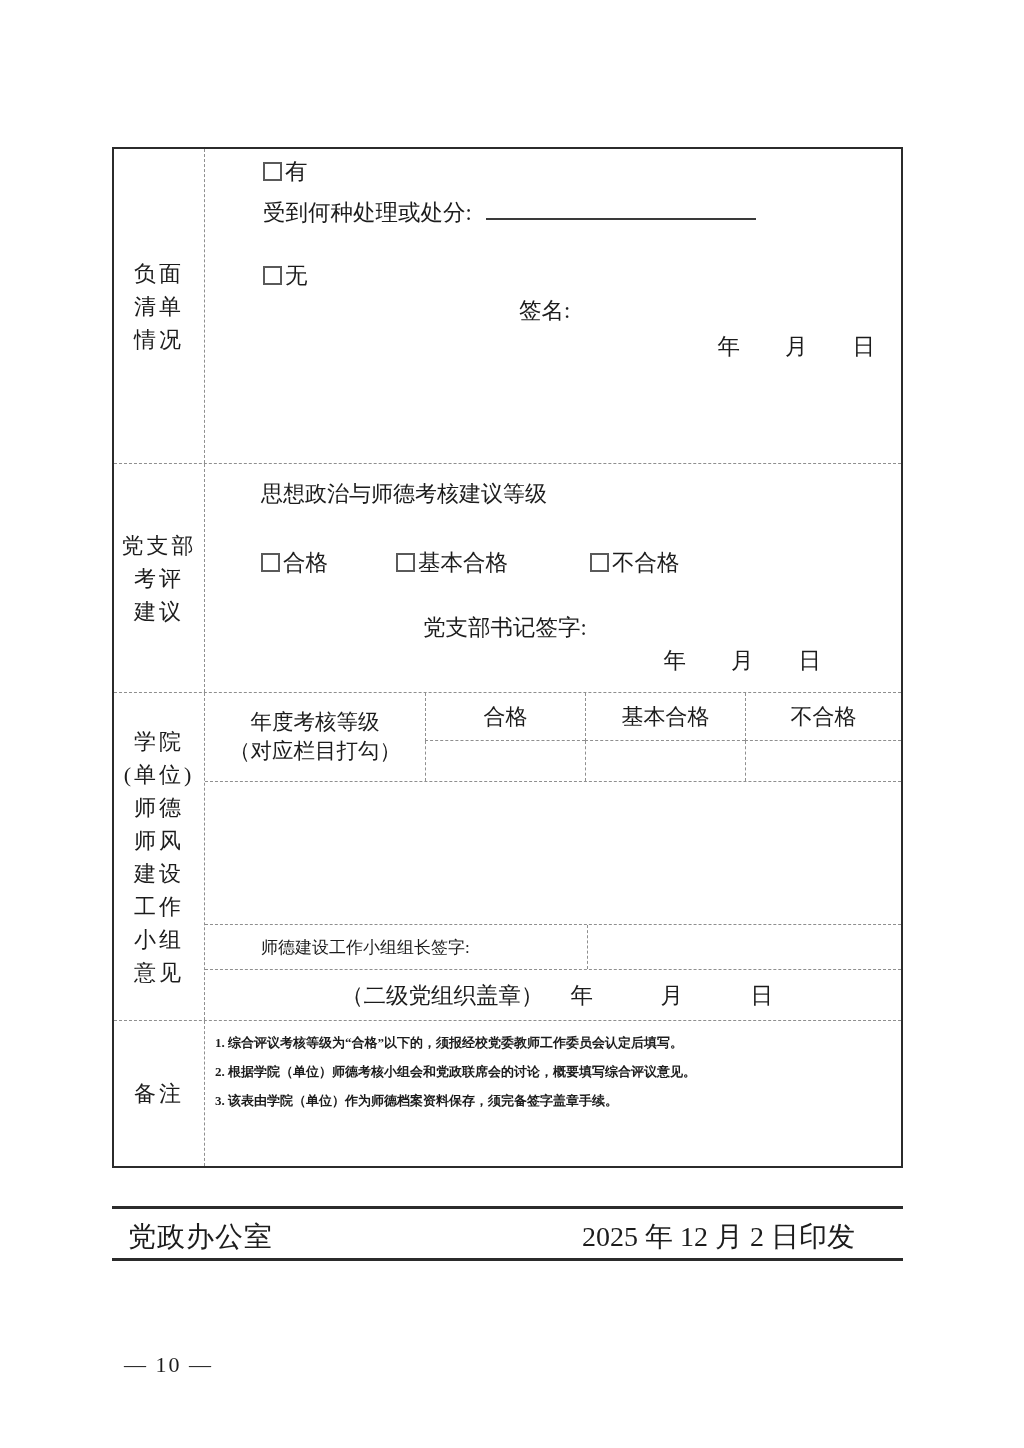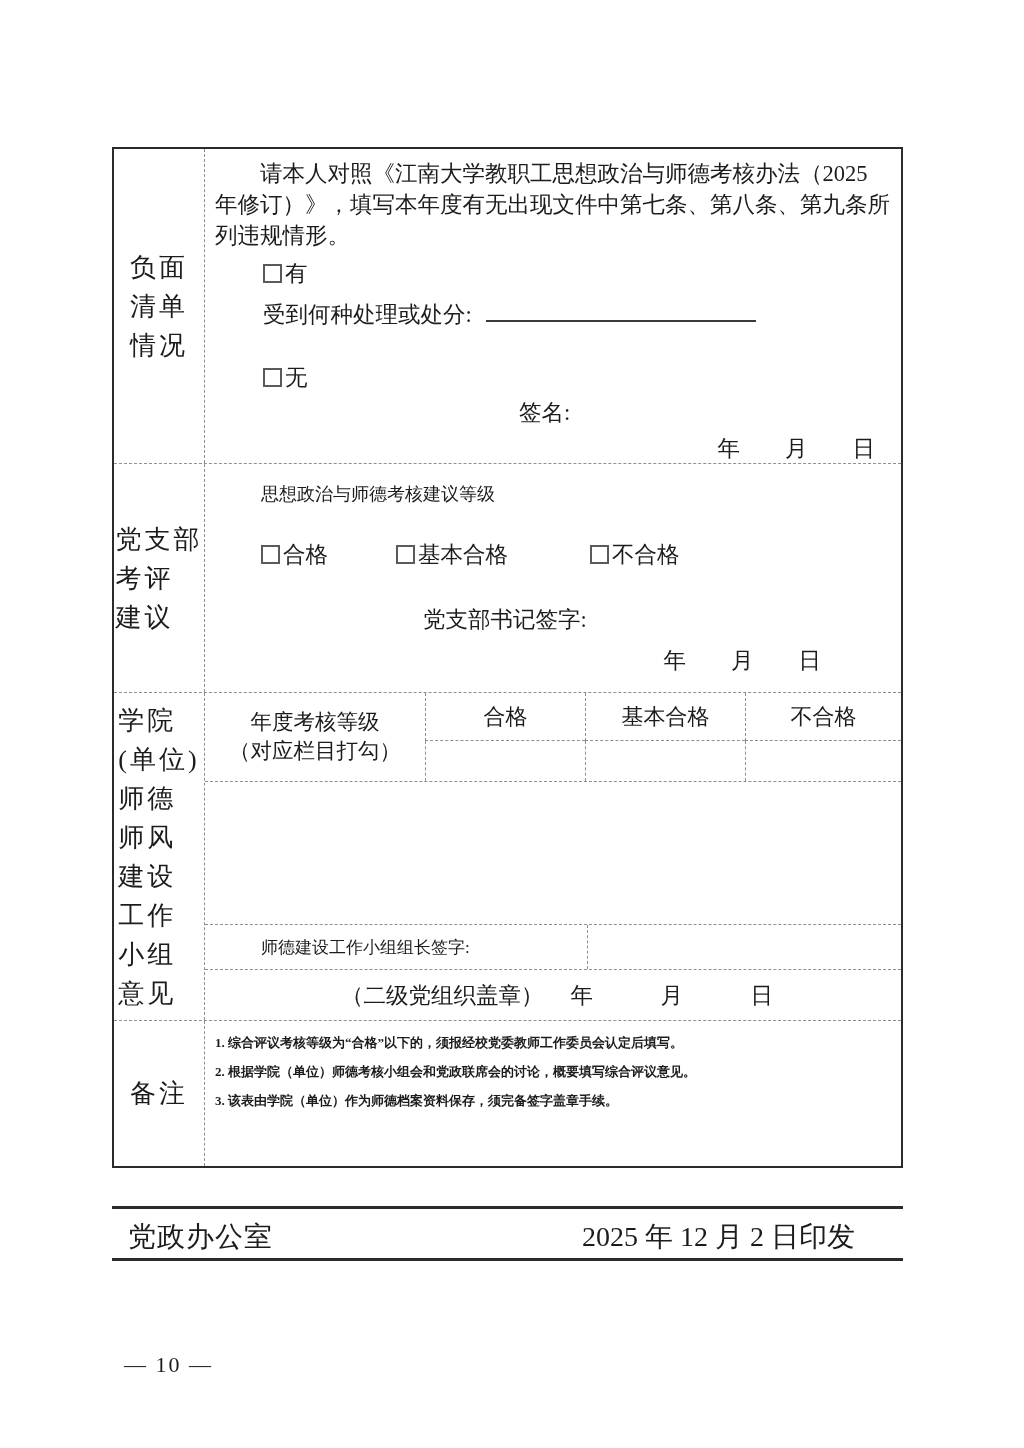--- a/index.html
+++ b/index.html
@@ -20,21 +20,21 @@
   .form-row { display:flex; width:100%; }
   .form-row + .form-row { border-top:1px dashed #8f8f8f; }
   .row-1 { height:314px; }
   .row-2 { height:229px; }
   .row-3 { height:328px; }
   .row-4 { flex:1; }
 
   .label-cell {
     width:91px; border-right:1px dashed #8f8f8f;
     display:flex; align-items:center; justify-content:center;
-    font-size:26px; letter-spacing:3px;
+    text-align:center; font-size:22px; letter-spacing:3px;
     line-height:1.5; white-space:pre-line; flex-shrink:0;
   }
   .content-cell { flex:1; position:relative; overflow:hidden; }
 
   .pre { white-space:pre-line; }
 
   
   .r1-body { font-size:22.5px; line-height:31px; padding:9px 10px 0 10px; text-indent:2em; }
   .indent-line { font-size:22.5px; line-height:31px; margin-left:58px; }
   .yes-line { margin-top:7px; }
@@ -48,21 +48,21 @@
     display:inline-block; width:19px; height:19px;
     border:2px solid #5a5a5a; vertical-align:-2px; margin-right:3px;
     background:#fff;
   }
   .blank-line {
     display:inline-block; width:270px; height:22px;
     border-bottom:2px solid #3a3a3a; margin-left:14px; vertical-align:baseline;
   }
 
   
-  .r2-title { font-size:18px; line-height:30px; margin:15px 0 4px 56px; }
+  .r2-title { font-size:22px; line-height:30px; margin:15px 0 12px 56px; }
   .r2-options { display:flex; margin:27px 0 0 56px; font-size:22.5px; line-height:30px; }
   .r2-options .opt-1 { margin-right:68px; }
   .r2-options .opt-2 { margin-right:82px; }
   .r2-sign { font-size:22.5px; line-height:30px; margin:35px 0 0 218px; }
   .r2-date { margin-top:auto; padding:0 80px 16px 0; }
   .row-2 .content-cell { display:flex; flex-direction:column; }
 
   
   .grade-table {
     display:grid; grid-template-columns:220px 160px 160px 156px;
@@ -116,23 +116,20 @@
 
   <div class="form-table">
 
     <div class="form-row row-1">
       <div class="label-cell">
         <span class="pre">负面
 清单
 情况</span>
       </div>
       <div class="content-cell">
-        <p class="r1-body pre">请本人对照《江南大学教职工思想政治与师德考核办法（2025
-年修订）》，填写本年度有无出现文件中第七条、第八条、第九条所
-列违规情形。</p>
         <div class="indent-line yes-line">
           <span class="checkbox"></span><span>有</span>
         </div>
         <div class="indent-line punish-line">
           <span>受到何种处理或处分:</span><span class="blank-line"></span>
         </div>
         <div class="indent-line no-line">
           <span class="checkbox"></span><span>无</span>
         </div>
         <div class="sign-line">签名:</div>

